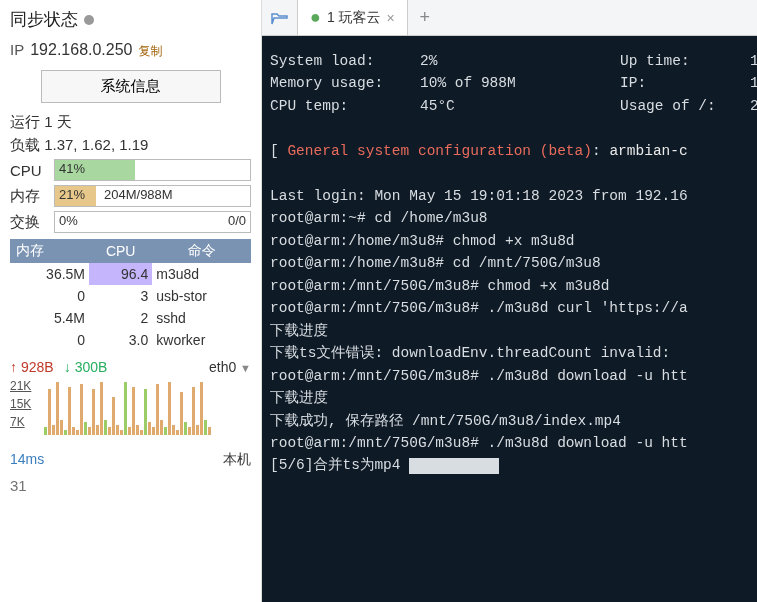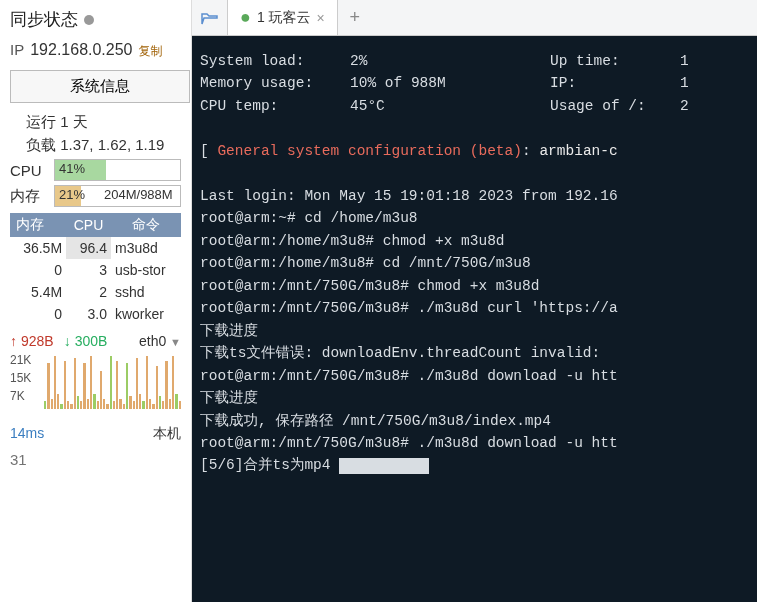--- a/index.html
+++ b/index.html
@@ -7,21 +7,21 @@
     font-family: "Microsoft YaHei", "SimHei", Arial, sans-serif;
     font-size: 13px;
     color: #333;
     background: #fff;
     width: 757px;
     height: 602px;
     overflow: hidden;
     display: flex;
   }
   .sidebar {
-    width: 192px;
+    width: 262px;
     background: #fff;
     border-right: 1px solid #ddd;
     padding: 8px 10px;
     flex-shrink: 0;
   }
   .sync-row {
     display: flex;
     align-items: center;
     font-size: 17px;
     color: #222;
@@ -49,21 +49,21 @@
     padding: 6px 0;
     text-align: center;
     border: 1px solid #bbb;
     background: #f7f7f7;
     font-size: 15px;
     cursor: pointer;
   }
   .stat-line {
     font-size: 15px;
     color: #333;
-    margin: 4px 16px;
+    margin: 4px 0;
   }
   .meter-row {
     display: flex;
     align-items: center;
     margin: 4px 0;
     font-size: 15px;
   }
   .meter-label { width: 44px; color: #333; }
   .meter-bar {
     flex: 1;
@@ -95,21 +95,21 @@
     padding: 3px 4px;
     text-align: center;
   }
   .proc-table th:first-child { text-align: left; padding-left: 6px; }
   .proc-table td {
     padding: 3px 4px;
     text-align: right;
     color: #333;
   }
   .proc-table td:last-child { text-align: left; }
-  .proc-table td.hl { background: #e5e5e5; }
+  .proc-table td.hl { background: #c4b5fd; }
   .net-row {
     margin-top: 8px;
     font-size: 14px;
     display: flex;
     align-items: center;
     gap: 4px;
   }
   .up-arr { color: #c0392b; }
   .dn-arr { color: #27ae60; }
   .eth { margin-left: auto; color: #333; }
@@ -118,21 +118,21 @@
     margin-top: 4px;
     height: 56px;
     position: relative;
     display: flex;
     align-items: flex-end;
     gap: 1px;
     padding-left: 34px;
   }
   .spark .ylab {
     position: absolute; left: 0;
-    font-size: 12px; color: #555;
+    font-size: 12px; color: #555; text-decoration: underline;
   }
   .spark .bar {
     width: 3px;
     background: #e0a96d;
   }
   .spark .bar.g { background: #9ccc65; }
   .ping-row {
     margin-top: 16px;
     font-size: 14px;
     color: #3b7ec0;
@@ -235,20 +235,27 @@
 
   <div class="meter-row">
     <span class="meter-label">内存</span>
     <div class="meter-bar">
       <div class="meter-fill orange" style="width:21%"></div>
       <span class="meter-text">21%</span>
       <span class="meter-right" style="left:32px; right:auto;">204M/988M</span>
     </div>
   </div>
 
+  <div class="meter-row">
+    <span class="meter-label">交换</span>
+    <div class="meter-bar">
+      <span class="meter-text">0%</span>
+      <span class="meter-right">0/0</span>
+    </div>
+  </div>
 
   <table class="proc-table">
     <thead>
       <tr>
         <th>内存</th>
         <th>CPU</th>
         <th>命令</th>
       </tr>
     </thead>
     <tbody id="proc-body">

